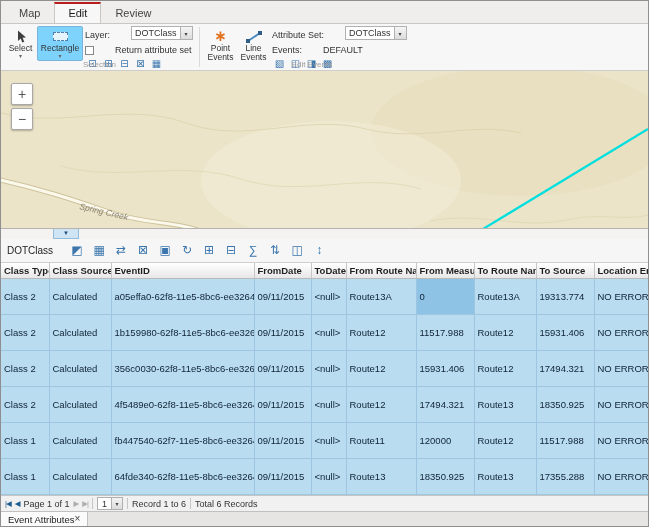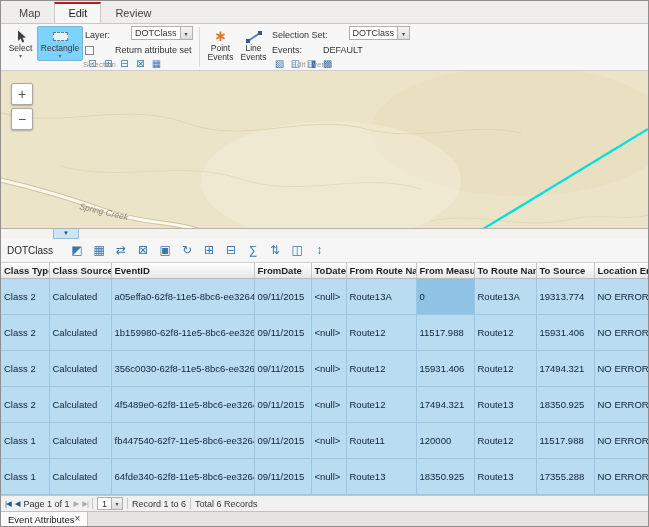--- a/index.html
+++ b/index.html
@@ -130,21 +130,21 @@
           <svg width="16" height="12" viewBox="0 0 16 12">
               <line x1="2" y1="10" x2="14" y2="2" stroke="#4b8bbe" stroke-width="2"></line>
               <rect x="0" y="8" width="4" height="4" fill="#2e5d8a"></rect>
               <rect x="12" y="0" width="4" height="4" fill="#2e5d8a"></rect>
             </svg>
         </span>
         <span class="tlabel">Line Events</span>
       </div>
       <div class="fieldcol" style="width:150px">
         <div class="frow">
-          <span>Selection Set:</span>
+          <span>Attribute Set:</span>
           <span class="dropdown">
             <span class="dd-value">DOTClass</span>
             <span class="dd-btn">▾</span>
           </span>
         </div>
         <div class="frow">
           <span>Events:</span>
           <span>DEFAULT</span>
         </div>
         <div class="iconrow" id="editevents-icons">

